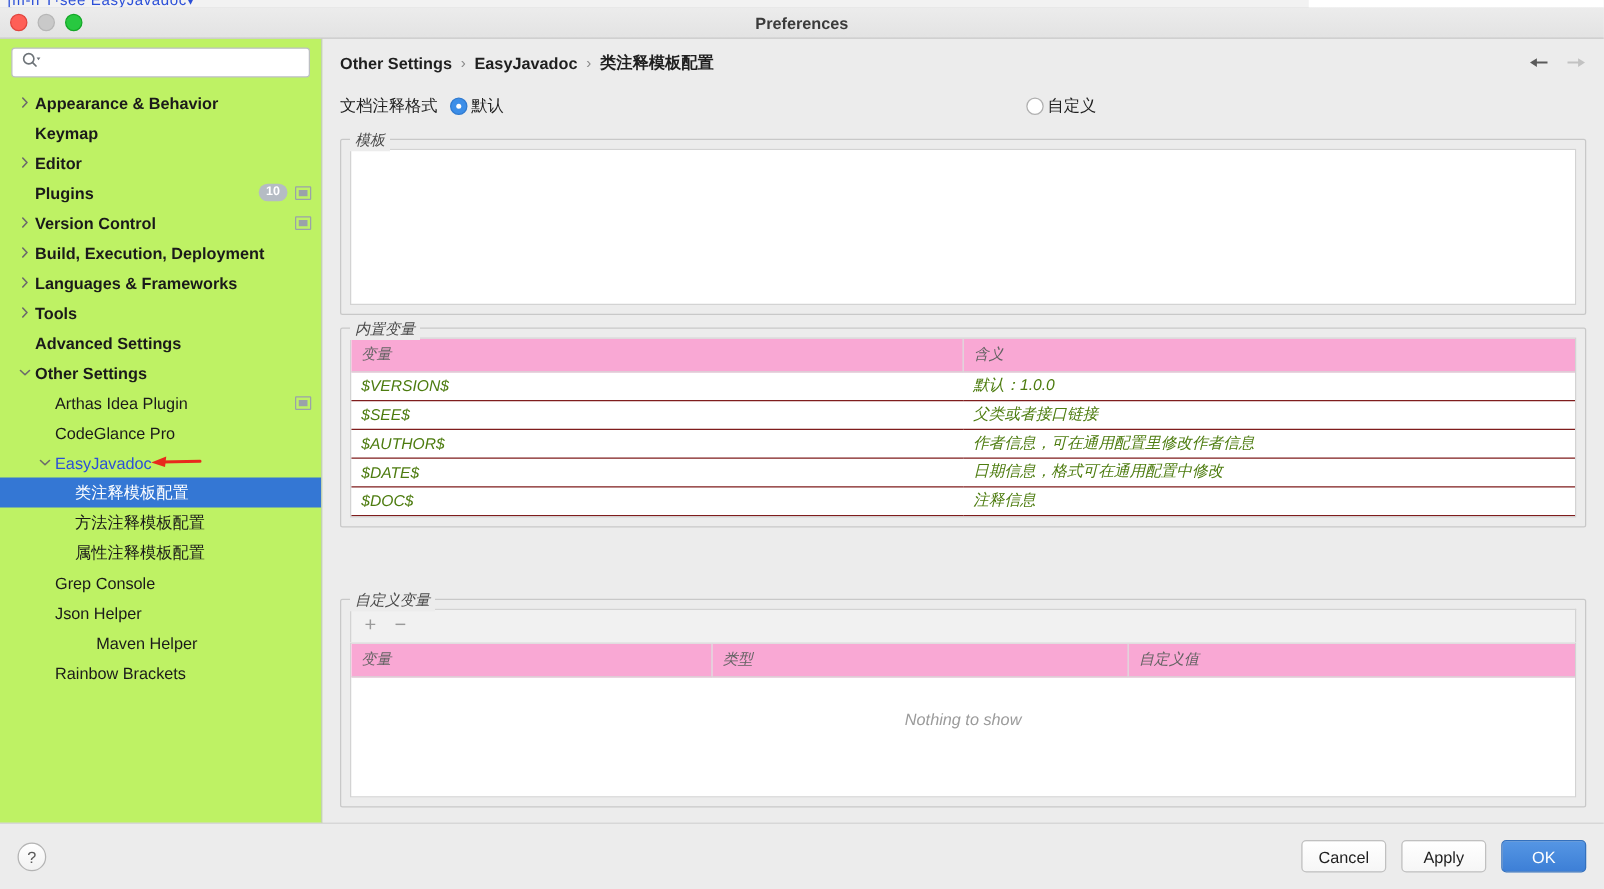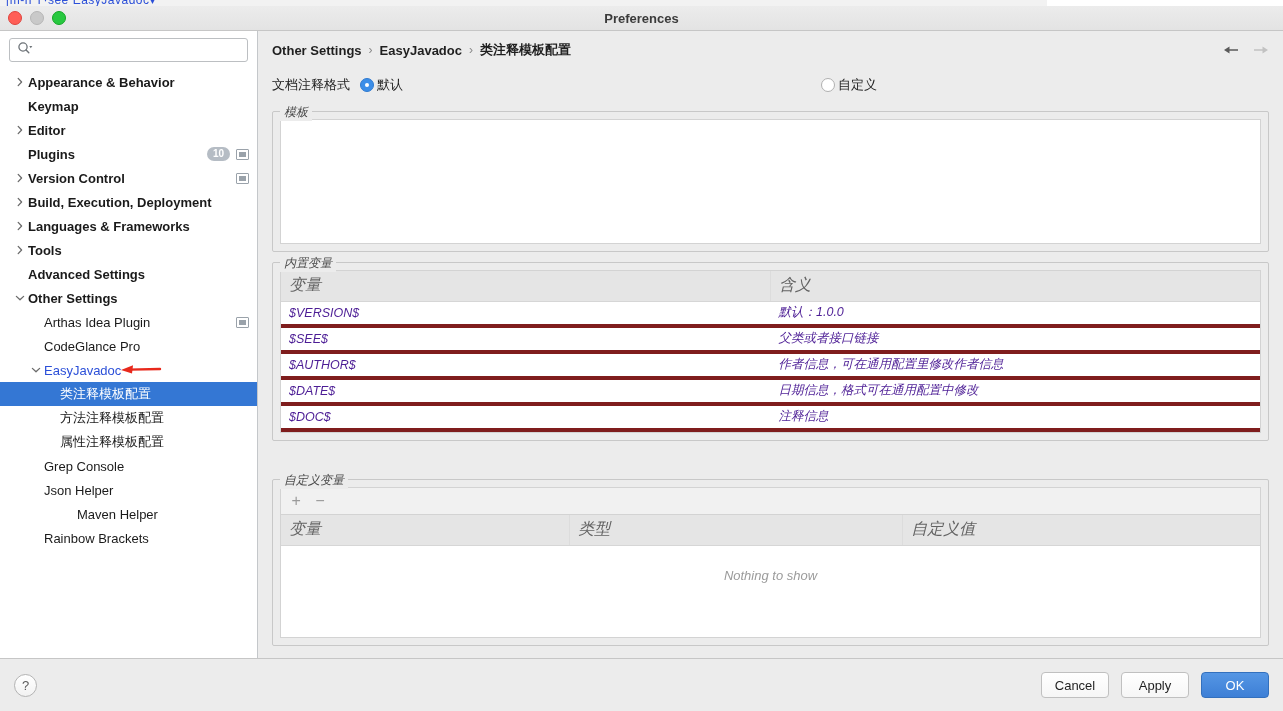--- a/index.html
+++ b/index.html
@@ -82,21 +82,21 @@
     flex: 1 1 auto;
     display: flex;
     min-height: 0;
     border-bottom: 1px solid #c6c6c6;
   }
 
   
   .sidebar {
     width: 257px;
     flex: 0 0 257px;
-    background: #ffffff;
+    background: #bef264;
     border-right: 1px solid #c4c7ca;
     display: flex;
     flex-direction: column;
     overflow: hidden;
   }
   .search-wrap {
     padding: 7px 9px 6px 9px;
     flex: 0 0 auto;
   }
   .search-field {
@@ -292,31 +292,31 @@
     width: 100%;
     border-collapse: collapse;
     table-layout: fixed;
     font-size: 12.5px;
     background: #ffffff;
   }
   .tbl th {
     text-align: left;
     font-weight: normal;
     color: #636363;
-    background: #e5e5e5;
+    background: #f9a8d4;
     padding: 4px 0 5px 8px;
     border-bottom: 1px solid #d6d6d6;
     border-right: 1px solid #dcdcdc;
-    font-size: 16px;
+    font-size: 12px;
   }
   .tbl th:last-child { border-right: 0; }
   .tbl td {
     padding: 2px 0 3px 8px;
-    color: #4c1d95;
-    border-bottom: 4px solid #7f1d1d;
+    color: #4d7c0f;
+    border-bottom: 1px solid #7f1d1d;
     white-space: nowrap;
     overflow: hidden;
     text-overflow: ellipsis;
     height: 17px;
   }
   .builtin-wrap {
     border: 1px solid #d3d3d3;
     background: #ffffff;
     overflow: hidden;
   }

